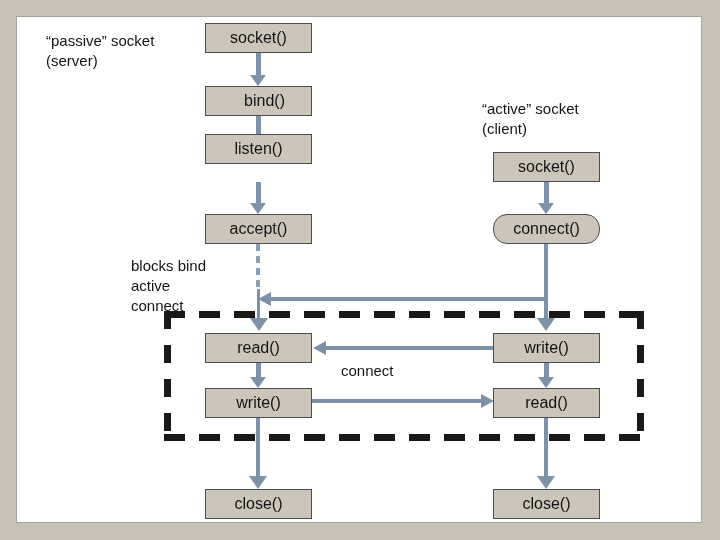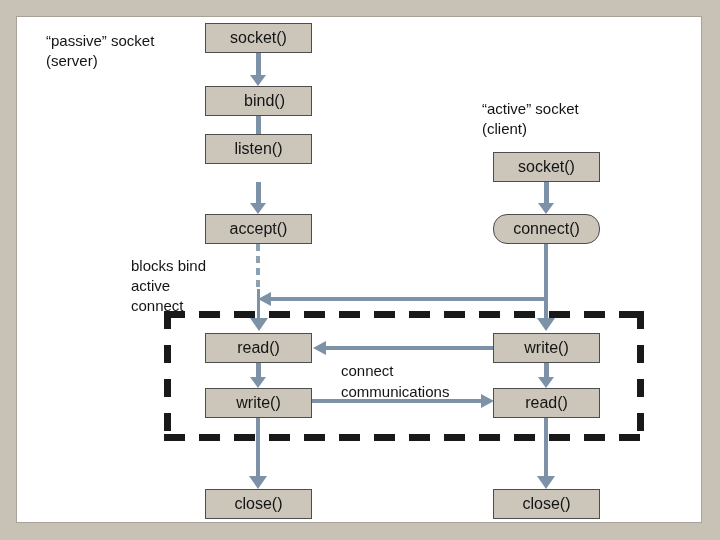--- a/index.html
+++ b/index.html
@@ -63,21 +63,20 @@
     <div>(client)</div>
   </div>
 
   <div class="lbl" style="left:114px; top:239px;">
     <div>blocks bind</div>
     <div>active</div>
     <div>connect</div>
   </div>
   <div class="lbl" style="left:324px; top:343px; line-height:21px;">
     <div>connect</div>
-    <div>communications</div>
   </div>
 
   <div class="stem" style="left:239px; top:36px; width:5px; height:23px;"></div>
   <div class="head head-down" style="left:233px; top:58px;"></div>
 
   <div class="stem" style="left:239px; top:99px; width:5px; height:26px;"></div>
   <div class="head head-down" style="left:233px; top:124px;"></div>
 
   <div class="stem" style="left:239px; top:165px; width:5px; height:22px;"></div>
   <div class="head head-down" style="left:233px; top:186px;"></div>

